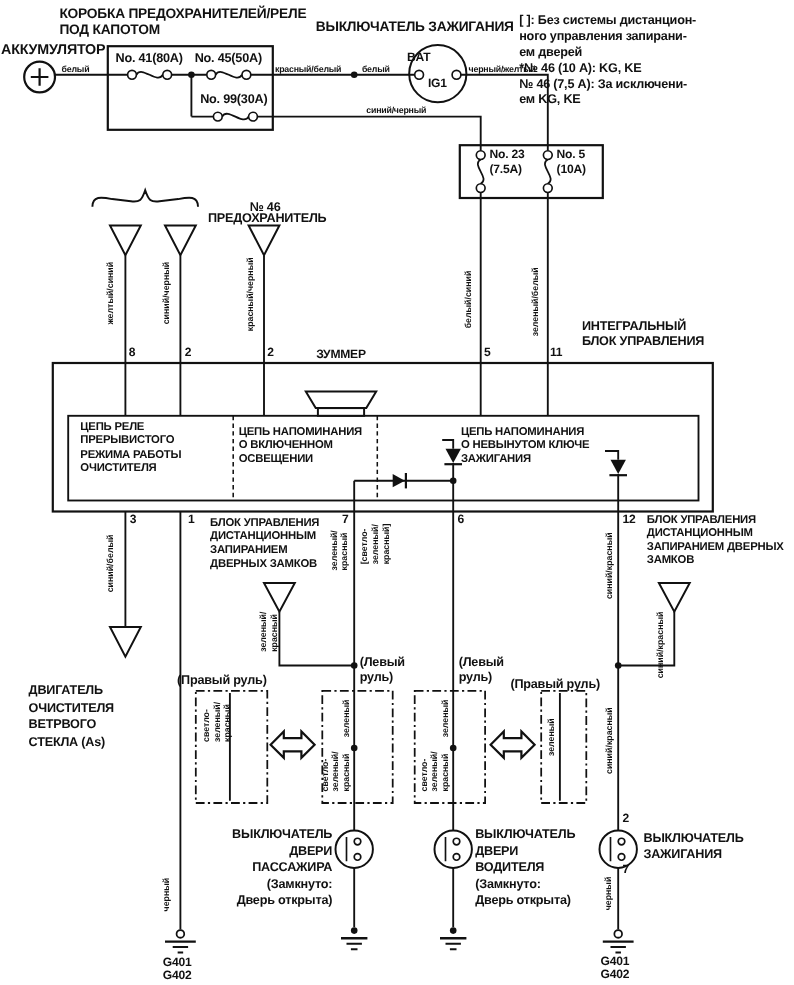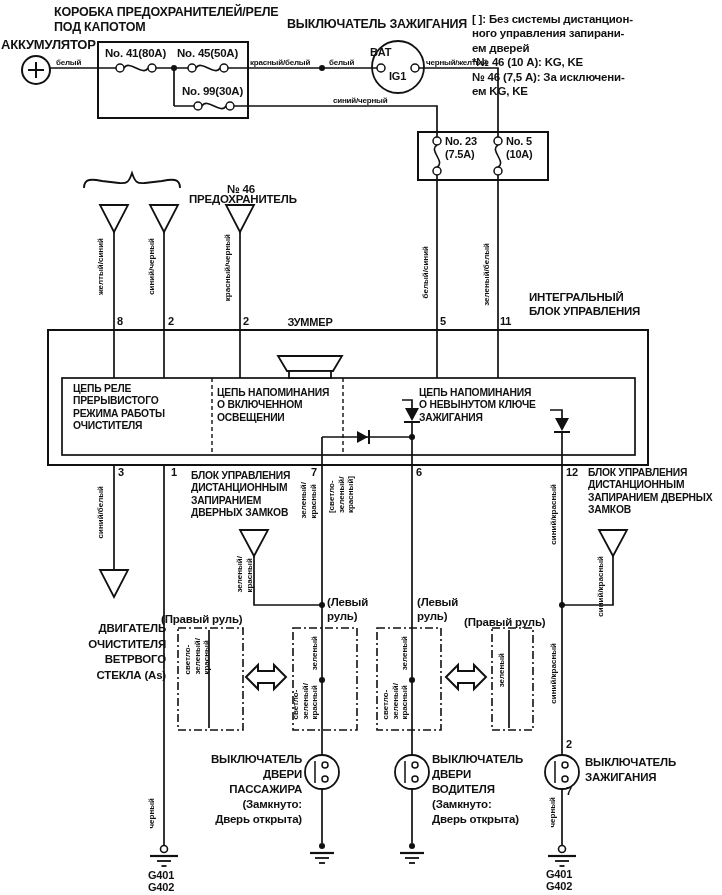--- a/index.html
+++ b/index.html
@@ -178,21 +178,21 @@
 О НЕВЫНУТОМ КЛЮЧЕ
 ЗАЖИГАНИЯ</div>
   <div class="lbl s103" style="left:191px;top:470px;">БЛОК УПРАВЛЕНИЯ
 ДИСТАНЦИОННЫМ
 ЗАПИРАНИЕМ
 ДВЕРНЫХ ЗАМКОВ</div>
   <div class="lbl s103" style="left:588px;top:467px;">БЛОК УПРАВЛЕНИЯ
 ДИСТАНЦИОННЫМ
 ЗАПИРАНИЕМ ДВЕРНЫХ
 ЗАМКОВ</div>
-  <div class="lbl s115" style="left:26px;top:621px;width:140px;text-align:right;line-height:1.35;">ДВИГАТЕЛЬ
+  <div class="lbl s115" style="left:26px;top:621px;width:140px;text-align:left;line-height:1.35;">ДВИГАТЕЛЬ
 ОЧИСТИТЕЛЯ
 ВЕТРВОГО
 СТЕКЛА (As)</div>
   <div class="lbl s115" style="left:152px;top:752px;width:150px;text-align:right;line-height:1.3;">ВЫКЛЮЧАТЕЛЬ
 ДВЕРИ
 ПАССАЖИРА
 (Замкнуто:
 Дверь открыта)</div>
   <div class="lbl s115" style="left:432px;top:752px;line-height:1.3;">ВЫКЛЮЧАТЕЛЬ
 ДВЕРИ

